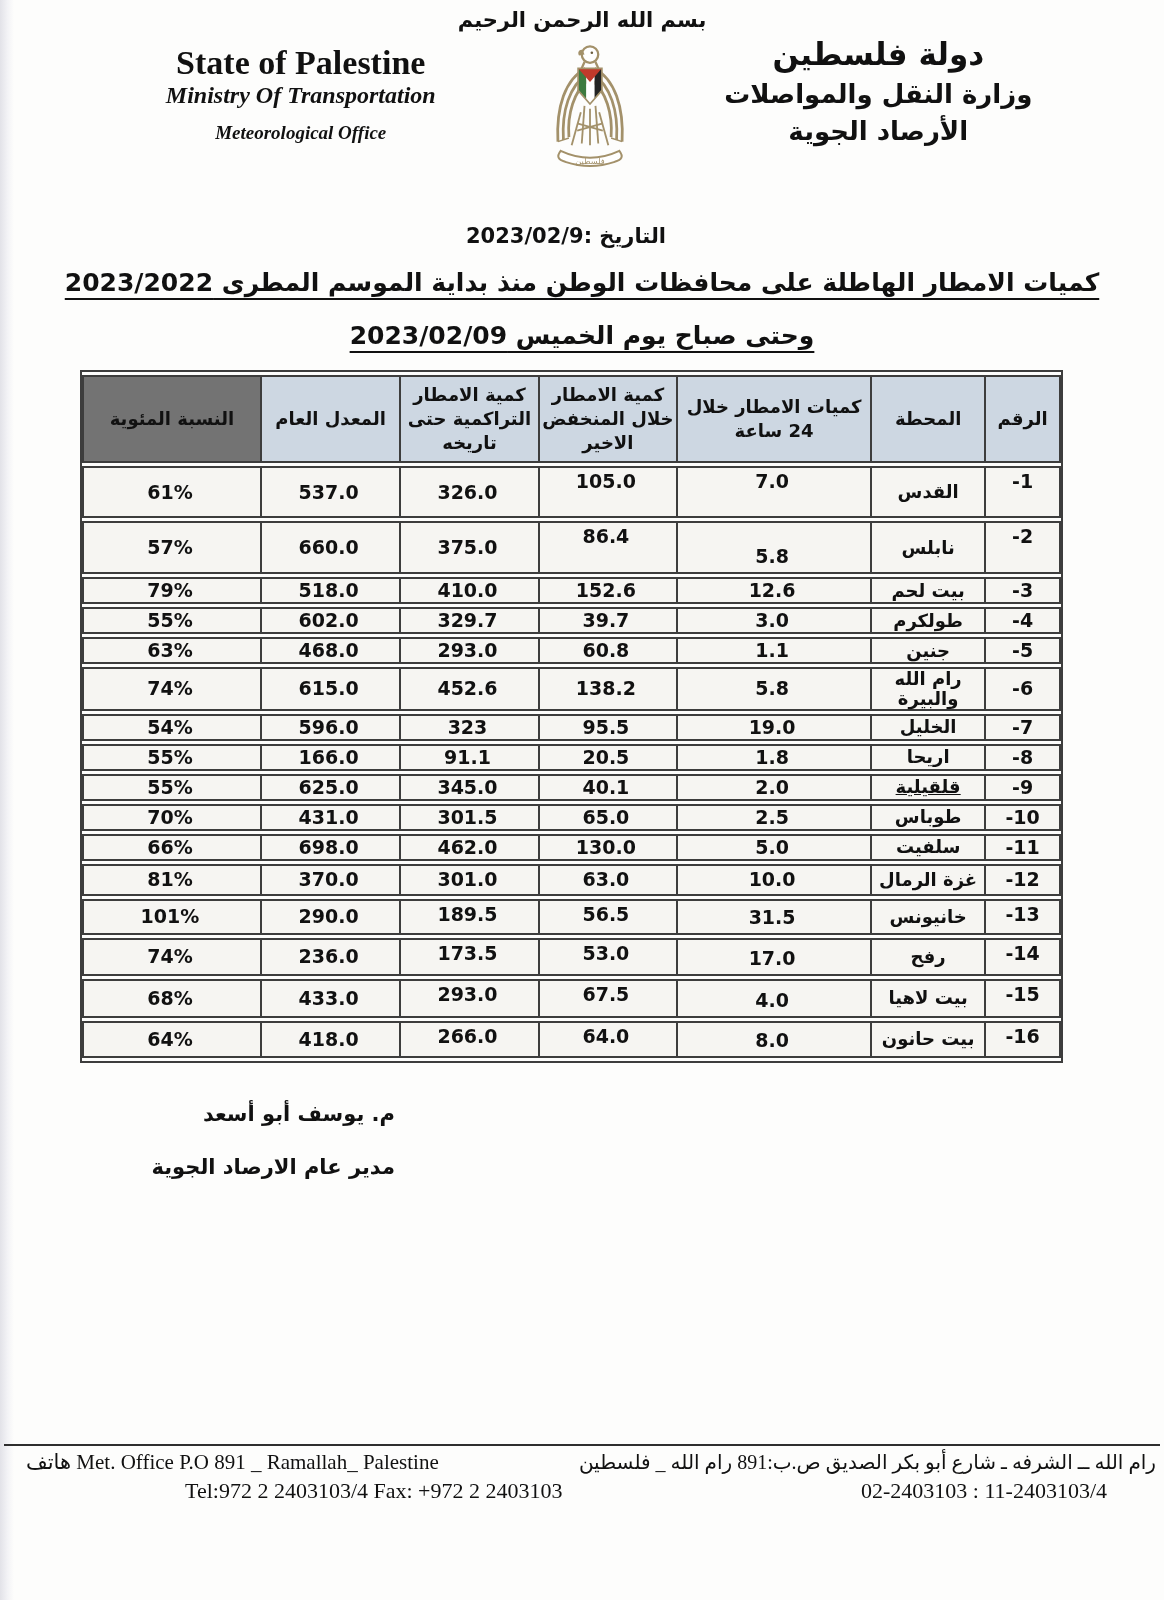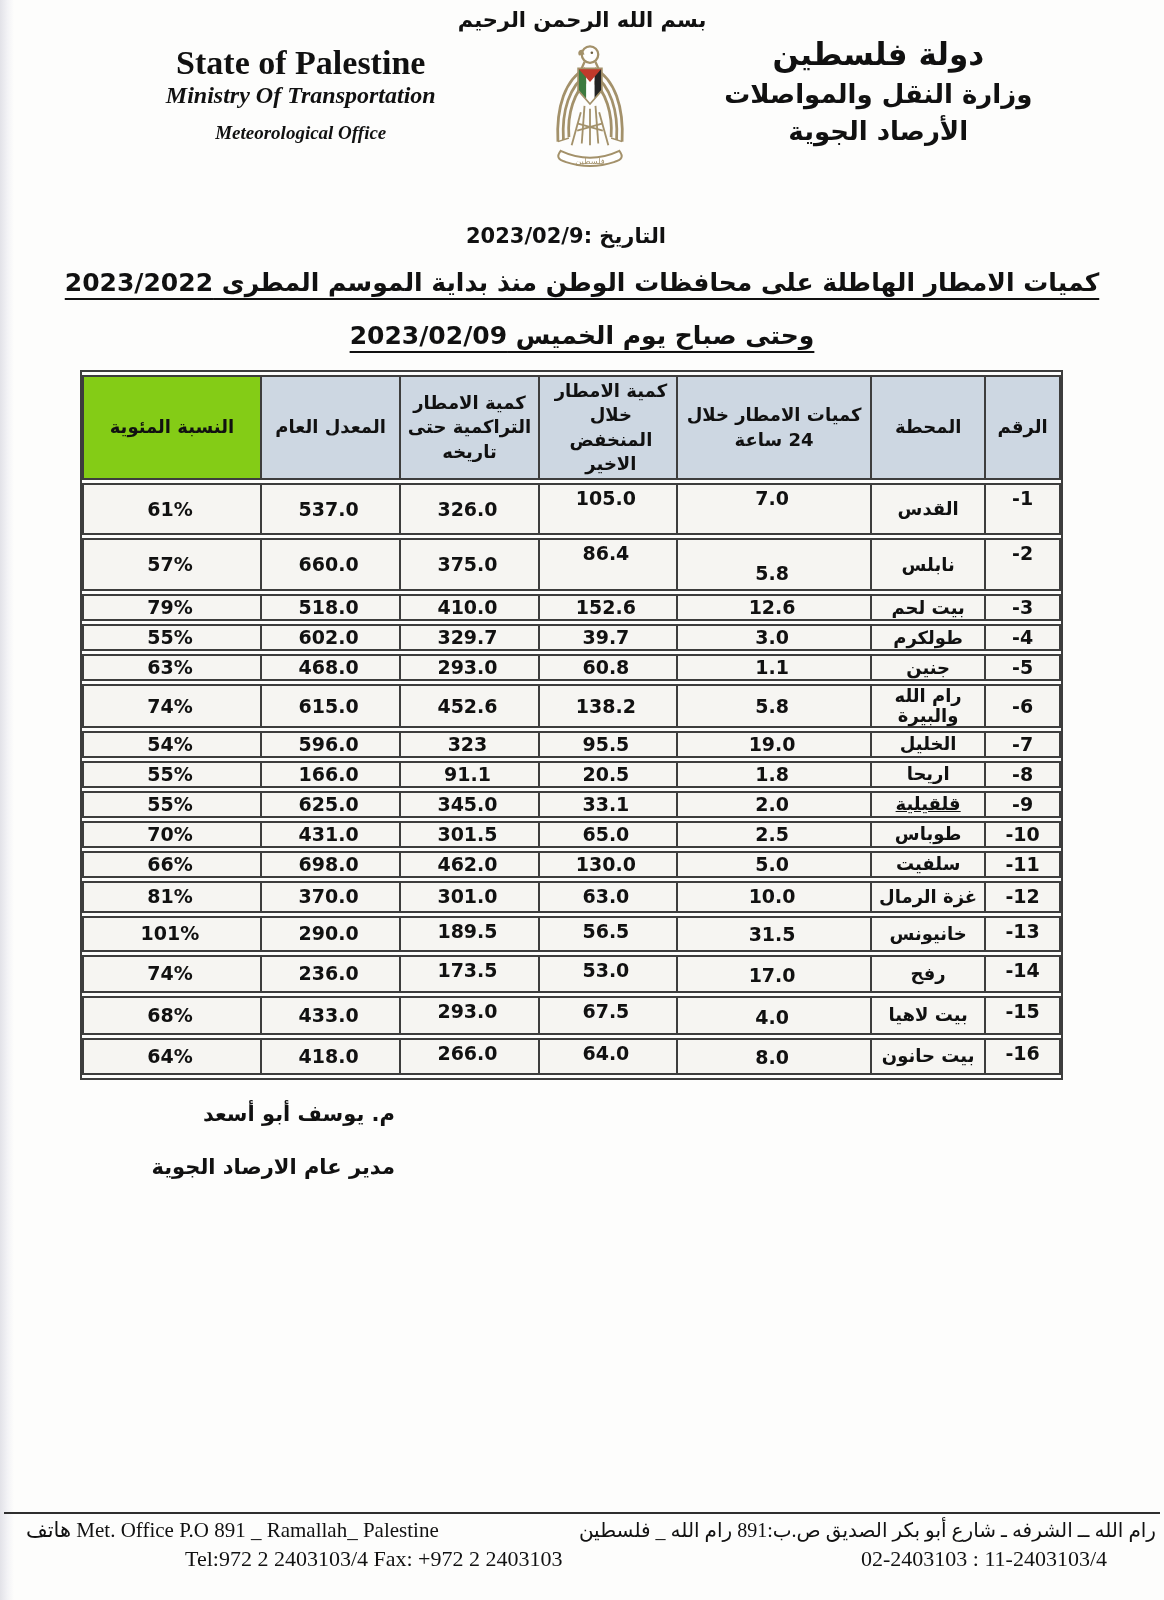--- a/index.html
+++ b/index.html
@@ -38,21 +38,21 @@
      line-height:1.1;padding:0 3px;vertical-align:middle;}
   td.station{font-size:18px;}
   td.v-top{vertical-align:top;padding-top:3px;}
   td.v-bottom{vertical-align:bottom;padding-bottom:5px;}
   .st-underline{text-decoration:underline;}
   
   .signature{position:absolute;left:95px;top:1102px;width:300px;direction:rtl;text-align:right;
              font-weight:bold;font-size:21px;}
   .sig-title{margin-top:29px;}
   
-  .footer{position:absolute;left:0;right:0;top:1512px;}
+  .footer{position:absolute;left:0;right:0;top:1444px;}
   .footer-rule{border-top:2px solid #2e2e2e;margin:0 4px;}
   .f1{display:flex;justify-content:space-between;align-items:baseline;padding:4px 8px 0 26px;}
   .f1-left{direction:ltr;font-size:21px;font-family:"Liberation Serif","DejaVu Sans",serif;}
   .f1-right{direction:rtl;font-size:20px;font-family:"Liberation Serif","DejaVu Sans",serif;}
   .f2{display:flex;justify-content:space-between;padding:3px 57px 0 185px;
       font-family:"Liberation Serif",serif;font-size:22px;}
 </style>
 </head>
 <body>
 
@@ -136,24 +136,24 @@
         <col class="c4">
       <col class="c5">
         <col class="c6">
         <col class="c7">
     </colgroup>
     <thead>
         <tr id="thead-row">
           <th style="background: rgb(205, 215, 226);">الرقم</th>
           <th style="background: rgb(205, 215, 226);">المحطة</th>
           <th style="background: rgb(205, 215, 226);">كميات الامطار خلال 24 ساعة</th>
-          <th style="background: rgb(205, 215, 226); padding-left: 8px;">كمية الامطار خلال المنخفض الاخير</th>
+          <th style="background: rgb(205, 215, 226);">كمية الامطار خلال المنخفض الاخير</th>
           <th style="background: rgb(205, 215, 226);">كمية الامطار التراكمية حتى تاريخه</th>
           <th style="background: rgb(205, 215, 226);">المعدل العام</th>
-          <th style="background: #84cc16;">النسبة المئوية</th>
+          <th style="background: #737373;">النسبة المئوية</th>
         </tr>
       </thead>
     <tbody id="tbody">
         <tr style="height: 52px;">
           <td dir="ltr" class="v-top">-1</td>
           <td dir="rtl" class="station">القدس</td>
           <td dir="ltr" class="v-top">7.0</td>
           <td dir="ltr" class="v-top">105.0</td>
           <td dir="ltr">326.0</td>
           <td dir="ltr">537.0</td>
@@ -219,21 +219,21 @@
           <td dir="ltr">1.8</td>
           <td dir="ltr">20.5</td>
           <td dir="ltr">91.1</td>
           <td dir="ltr">166.0</td>
           <td dir="ltr">55%</td>
         </tr>
         <tr style="height: 27px;">
           <td dir="ltr">-9</td>
           <td dir="rtl" class="station st-underline">قلقيلية</td>
           <td dir="ltr">2.0</td>
-          <td dir="ltr">33.1</td>
+          <td dir="ltr">40.1</td>
           <td dir="ltr">345.0</td>
           <td dir="ltr">625.0</td>
           <td dir="ltr">55%</td>
         </tr>
         <tr style="height: 27px;">
           <td dir="ltr">-10</td>
           <td dir="rtl" class="station">طوباس</td>
           <td dir="ltr">2.5</td>
           <td dir="ltr">65.0</td>
           <td dir="ltr">301.5</td>

